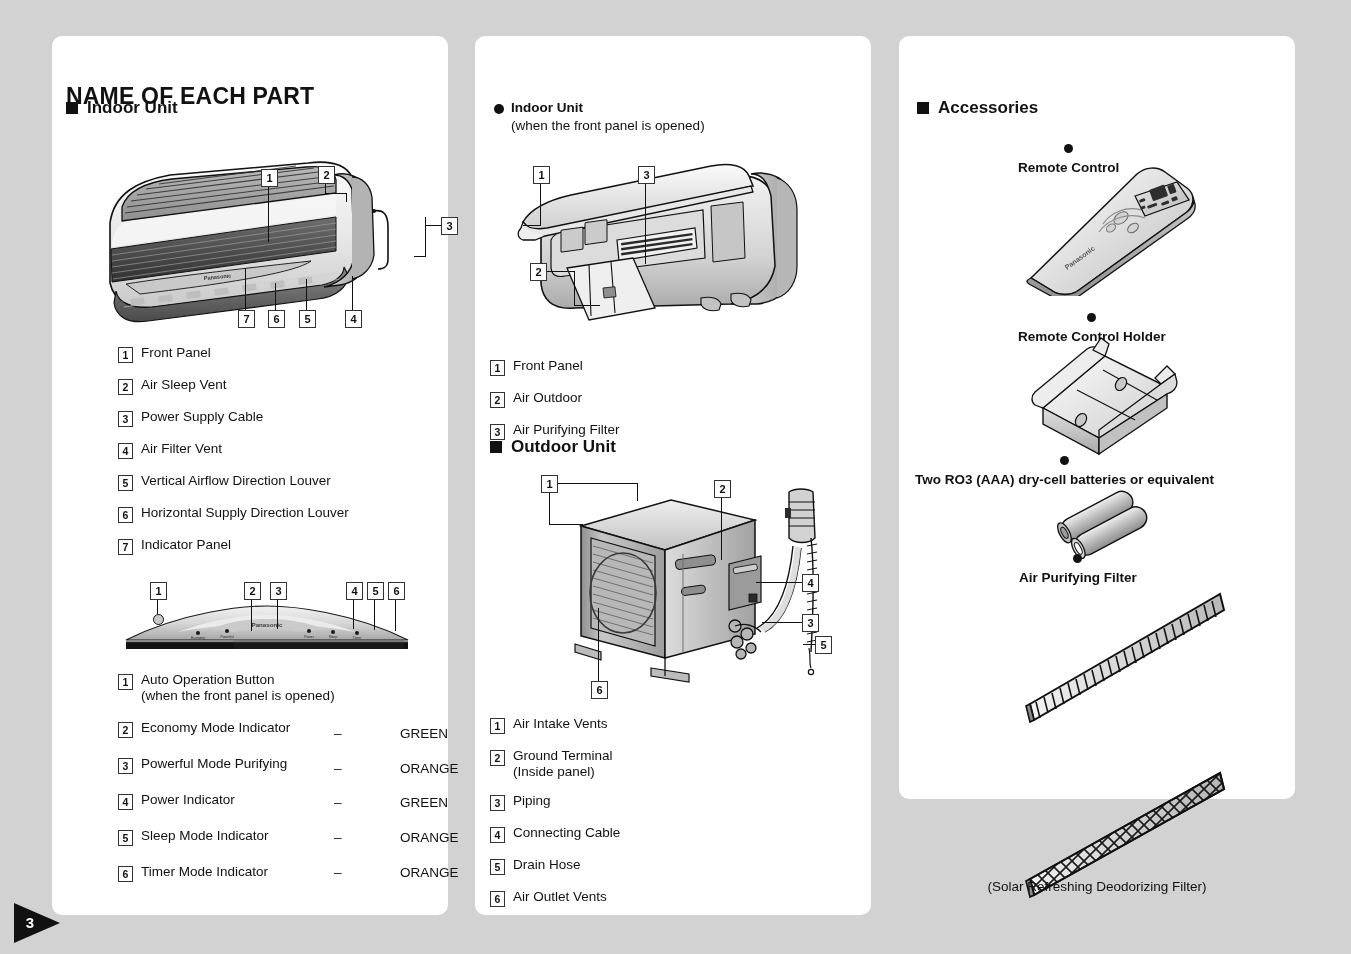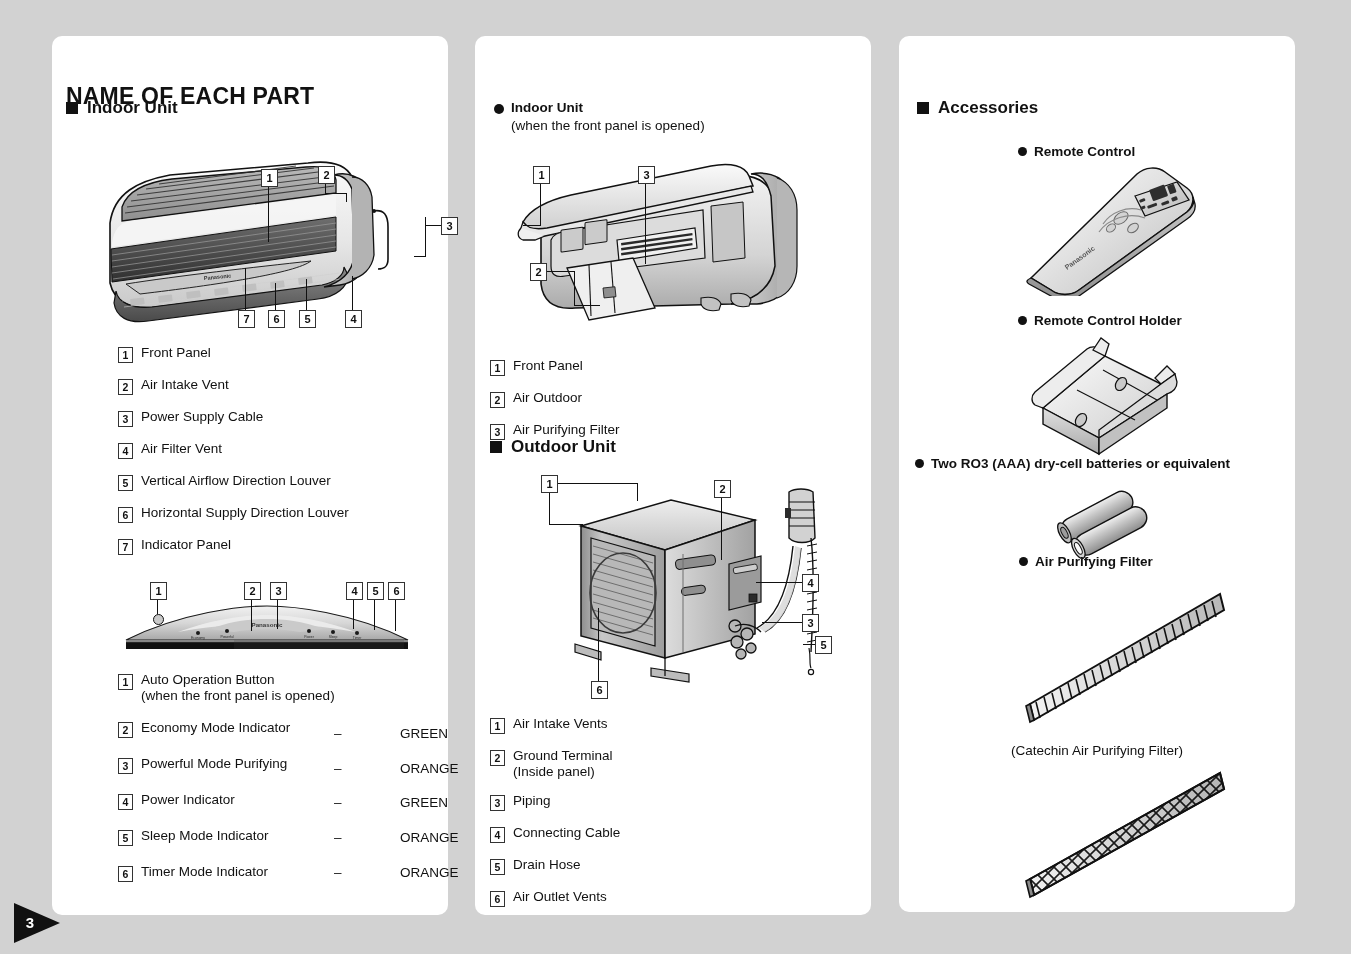--- a/index.html
+++ b/index.html
@@ -13,21 +13,21 @@
   .page{
     position:absolute;left:0;top:0;width:1351px;height:954px;
     background:#d2d2d2;
   }
   
   .card{
     position:absolute;background:#ffffff;border-radius:10px;
   }
   #card-1{left:52px;top:36px;width:396px;height:879px;}
   #card-2{left:475px;top:36px;width:396px;height:879px;}
-  #card-3{left:899px;top:36px;width:396px;height:876px;}
+  #card-3{left:899px;top:36px;width:396px;height:763px;}
 
   
   .page-tab{
     position:absolute;left:14px;top:903px;width:62px;height:40px;
   }
   .page-tab .tri{
     position:absolute;left:0;top:0;width:0;height:0;
     border-top:20px solid transparent;
     border-bottom:20px solid transparent;
     border-left:46px solid #111111;
@@ -48,21 +48,21 @@
     display:flex;align-items:center;gap:9px;white-space:nowrap;
   }
   .h2 .sq{width:12px;height:12px;background:#111;display:inline-block;flex:none;}
   .h3{
     position:absolute;font-size:13.5px;font-weight:bold;color:#111;
     display:flex;align-items:flex-start;gap:7px;white-space:nowrap;
   }
   .h3 .dot{width:10px;height:10px;border-radius:50%;background:#111;display:inline-block;flex:none;margin-top:4px;}
   .h3c{
     position:absolute;font-size:13.5px;font-weight:bold;color:#111;
-    white-space:nowrap;display:flex;align-items:center;gap:7px;
+    white-space:nowrap;display:flex;align-items:center;gap:7px;flex-direction:column;
   }
   .h3c .dot{width:9px;height:9px;border-radius:50%;background:#111;display:inline-block;flex:none;}
   .sub{
     position:absolute;font-size:13.5px;color:#111;white-space:nowrap;
   }
   .caption{
     position:absolute;font-size:13.5px;color:#111;white-space:nowrap;text-align:center;
   }
 
   
@@ -202,21 +202,21 @@
     <div class="cbox" style="left:293px;top:274px;">4</div>
     <div class="ln lnv" style="left:300px;top:240px;height:34px;"></div>
 
     <div class="nlist" style="left:66px;top:309px;">
       <div class="nrow" style="margin-bottom:14px;">
         <div class="nbox">1</div>
         <div class="nlabel">Front Panel</div>
       </div>
       <div class="nrow" style="margin-bottom:14px;">
         <div class="nbox">2</div>
-        <div class="nlabel">Air Intake Vent</div>
+        <div class="nlabel">Air Sleep Vent</div>
       </div>
       <div class="nrow" style="margin-bottom:14px;">
         <div class="nbox">3</div>
         <div class="nlabel">Power Supply Cable</div>
       </div>
       <div class="nrow" style="margin-bottom:14px;">
         <div class="nbox">4</div>
         <div class="nlabel">Air Filter Vent</div>
       </div>
       <div class="nrow" style="margin-bottom:14px;">
@@ -715,40 +715,40 @@
             <path d="M230,52 L234,68"></path>
             <path d="M238,48 L242,64"></path>
           <path d="M246,43 L250,59"></path>
             <path d="M254,38 L258,54"></path>
             <path d="M262,34 L266,50"></path>
           <path d="M270,29 L274,45"></path>
             <path d="M278,25 L282,41"></path>
         </g>
       </svg>
     </div>
-    <div class="caption" style="left:0;top:707px;width:396px;">(Catechin Air Purifying Filter)</div>
 
     <div class="fig" style="left:35px;top:735px;width:330px;height:130px;">
       <svg width="330" height="130" viewBox="0 0 330 130">
         <defs>
           <pattern id="mesh" width="12" height="12" patternUnits="userSpaceOnUse">
             <path d="M0,12 L12,0 M-3,3 L3,-3 M9,15 L15,9" stroke="#111" stroke-width="1.6" fill="none"></path>
             <path d="M0,0 L12,12 M-3,9 L3,15 M9,-3 L15,3" stroke="#111" stroke-width="1.6" fill="none"></path>
           </pattern>
           <linearGradient id="df" x1="0" y1="0" x2="1" y2="0">
             <stop offset="0" stop-color="#f0f0f0"></stop>
               <stop offset="1" stop-color="#b4b4b4"></stop>
           </linearGradient>
         </defs>
         <path d="M96,108 L286,2 L290,18 L100,124 Z" fill="url(#df)" stroke="#111" stroke-width="2"></path>
         <path d="M96,108 L286,2 L290,18 L100,124 Z" fill="url(#mesh)" opacity="0.95"></path>
         <path d="M96,108 L286,2 L290,18 L100,124 Z" fill="none" stroke="#111" stroke-width="2"></path>
         <path d="M96,108 L100,124 L96,126 L92,110 Z" fill="#8c8c8c" stroke="#111" stroke-width="1.6"></path>
       </svg>
     </div>
+    <div class="caption" style="left:0;top:843px;width:396px;">(Solar Refreshing Deodorizing Filter)</div>
   </div>
 
   <div class="page-tab">
     <div class="tri"></div>
     <div class="num">3</div>
   </div>
 
 </div>
 
 </body></html>

